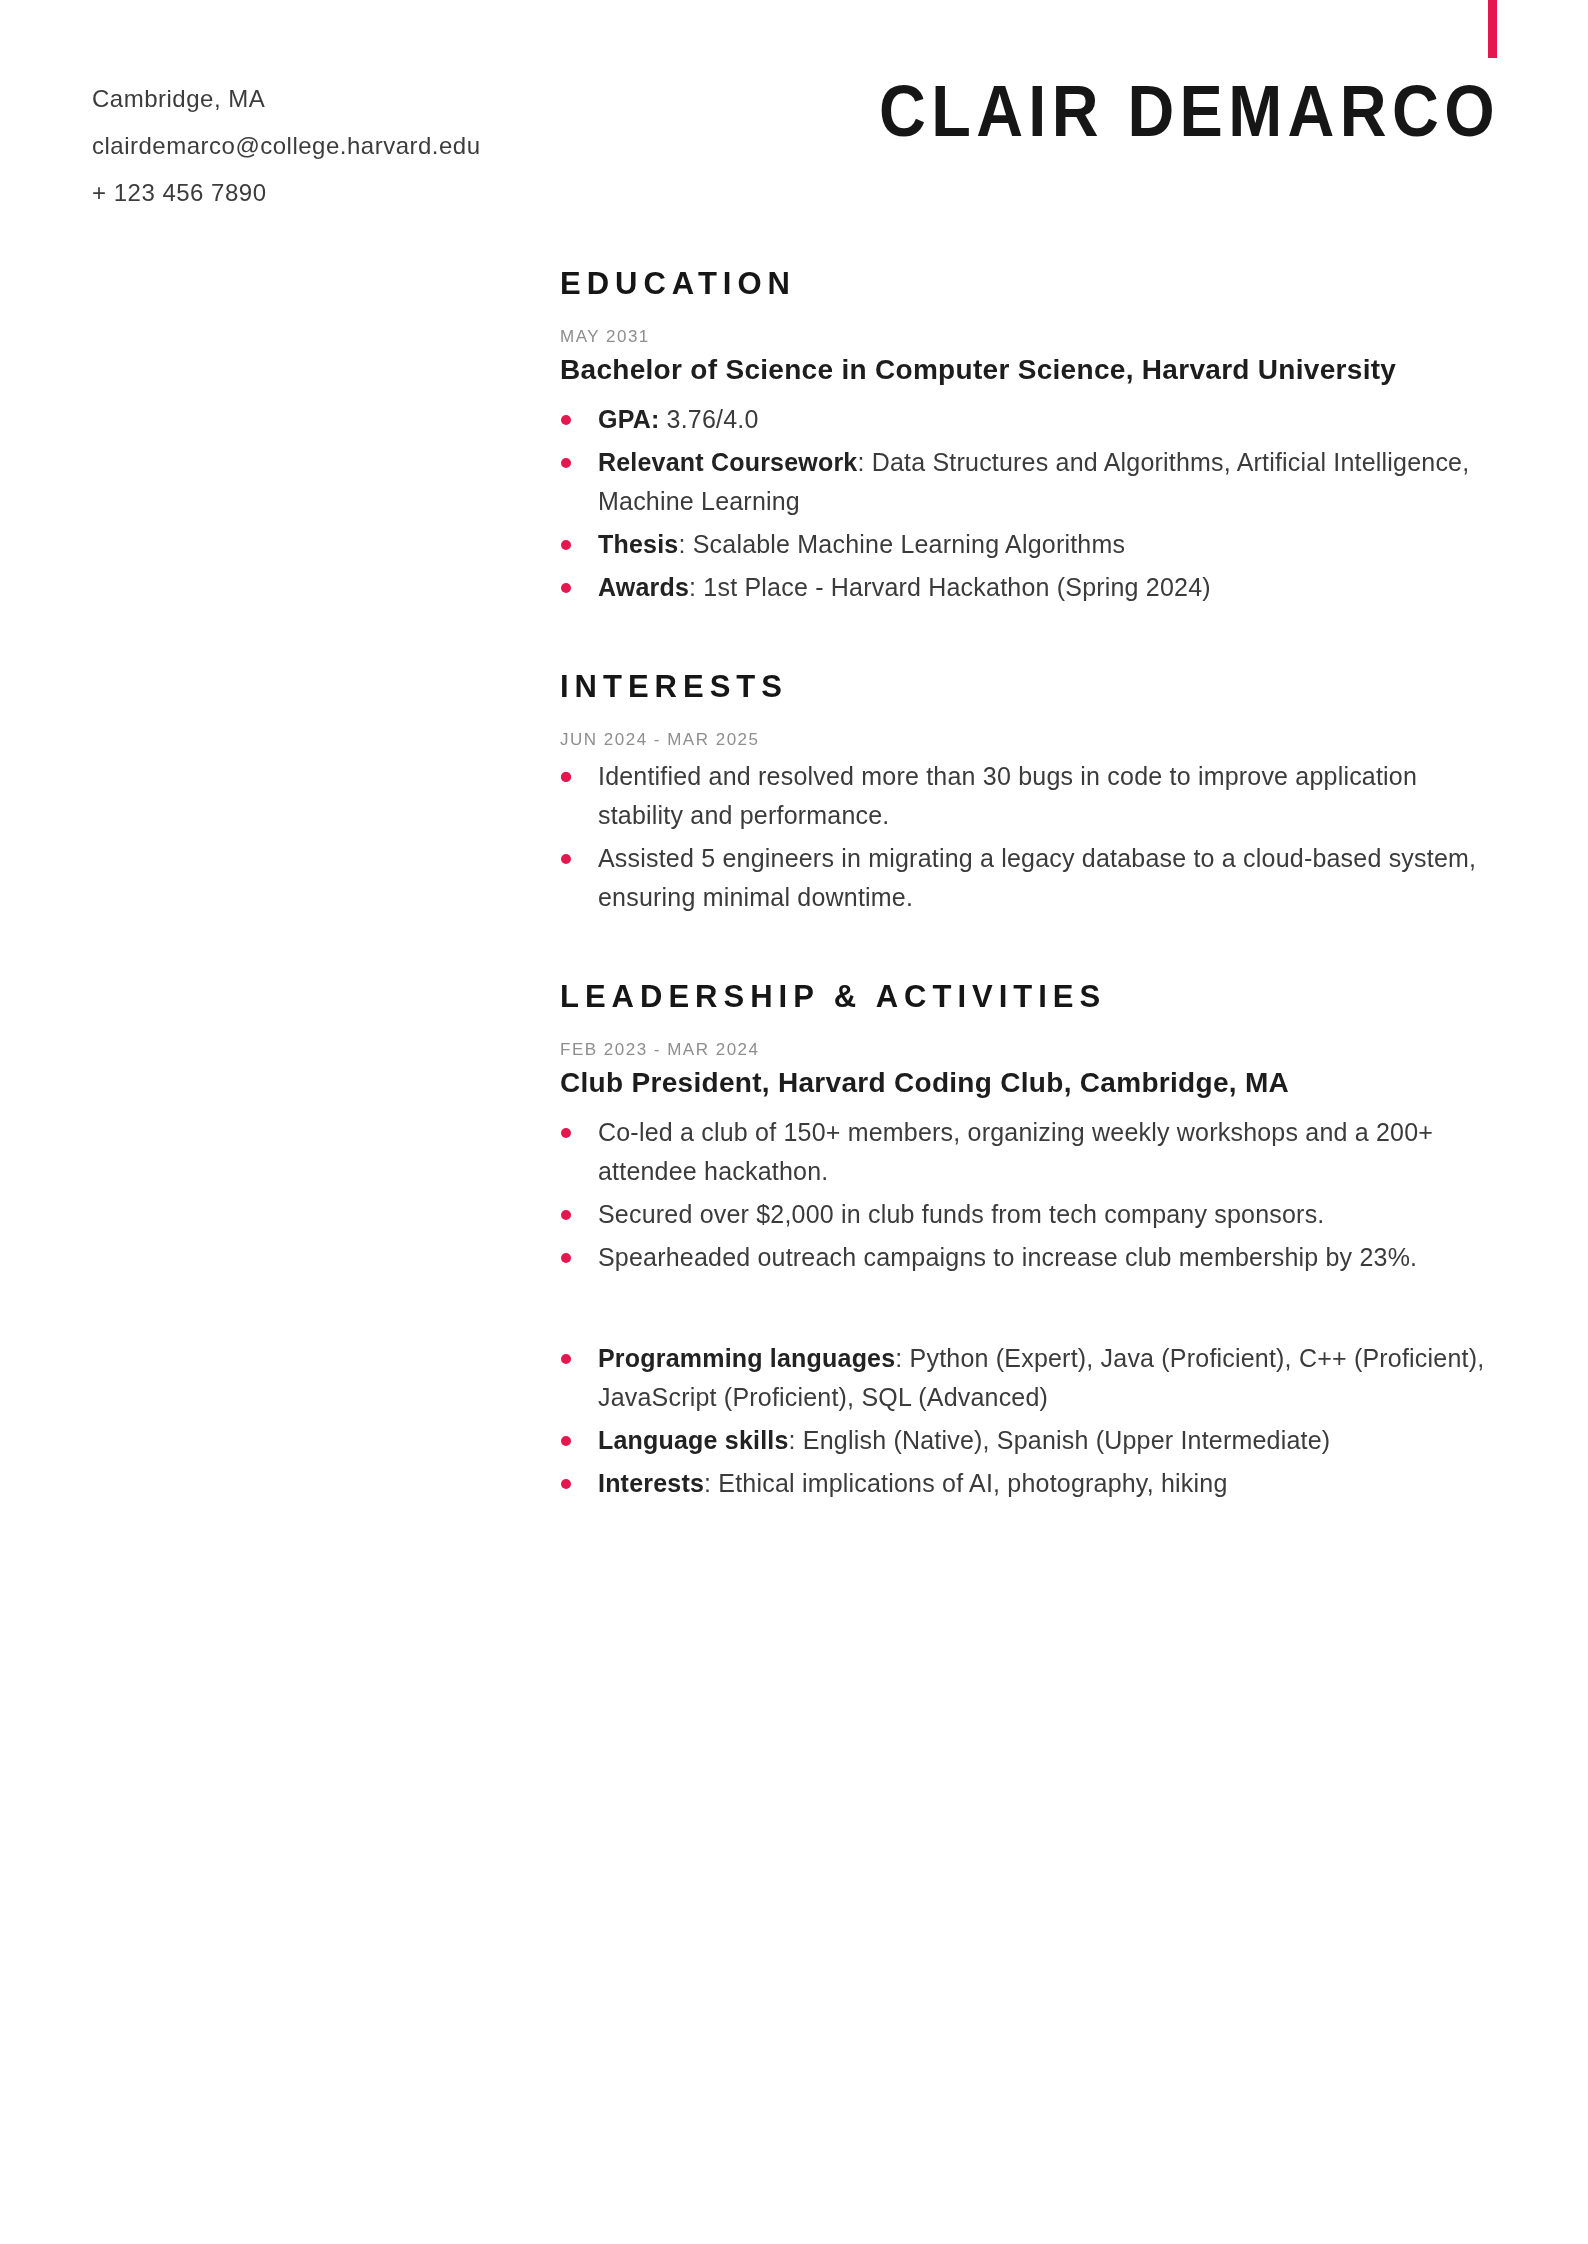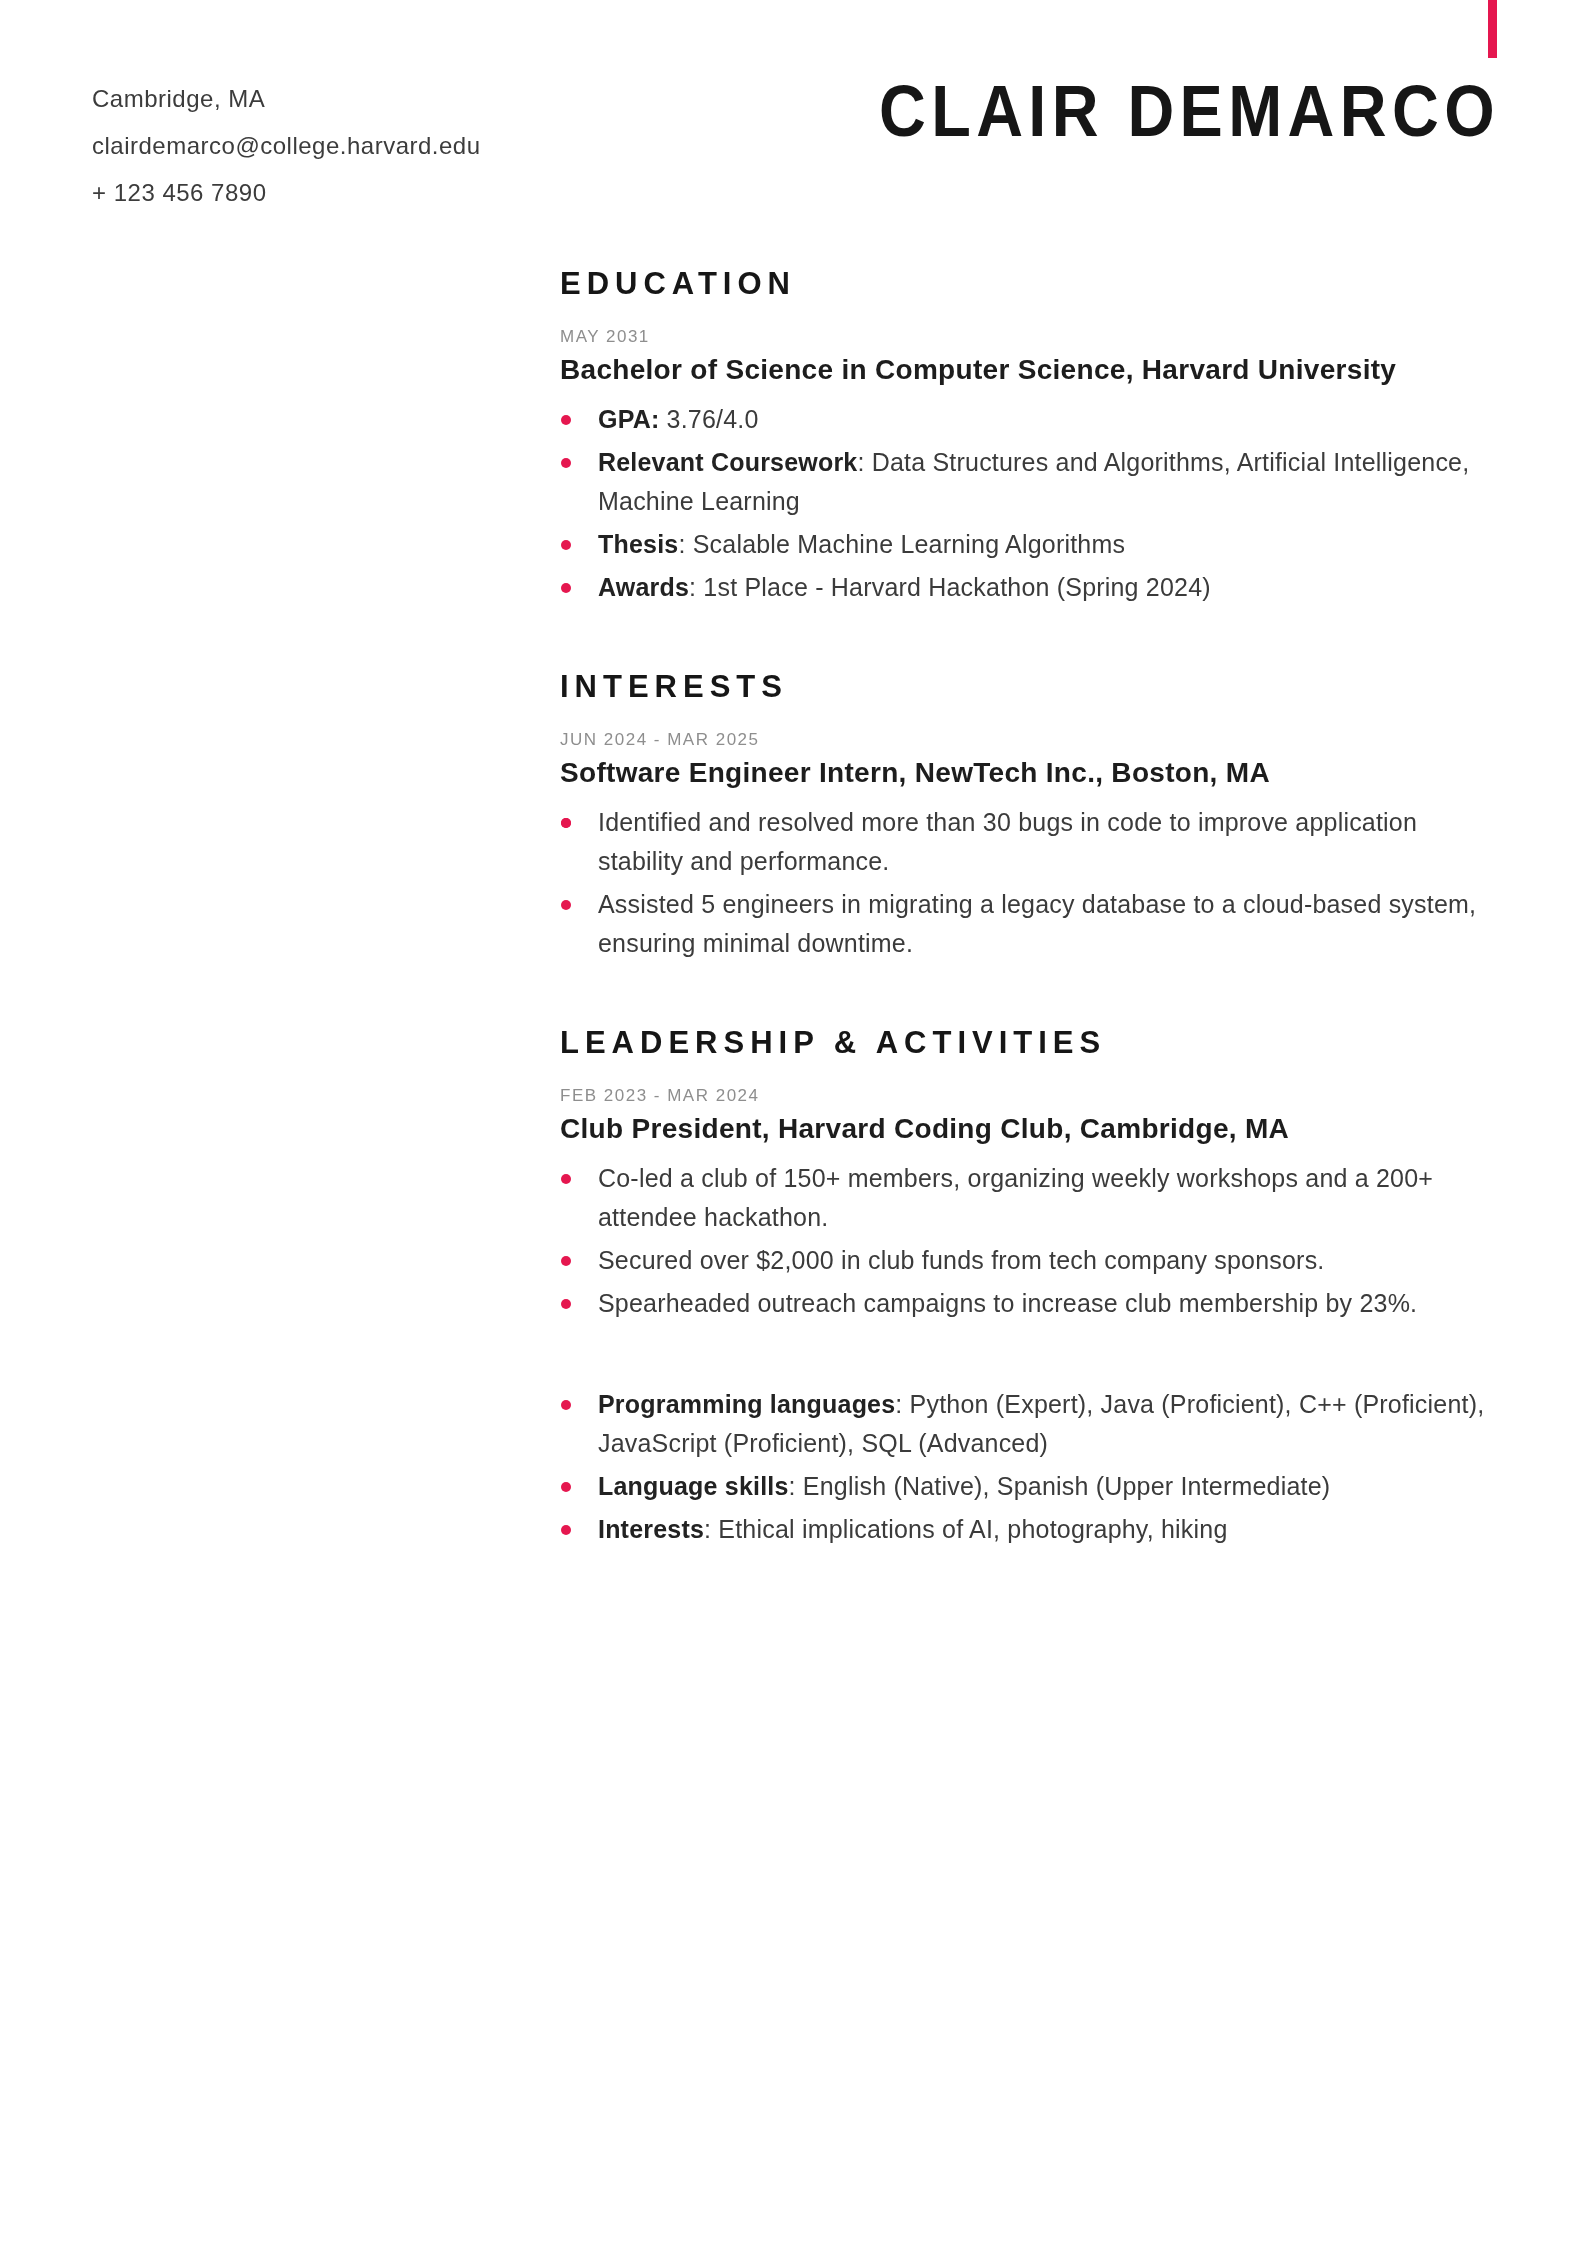--- a/index.html
+++ b/index.html
@@ -144,21 +144,20 @@
           <li><span class="dot"></span><span class="blabel">Thesis</span><span class="btext">: Scalable Machine Learning Algorithms</span></li>
           <li><span class="dot"></span><span class="blabel">Awards</span><span class="btext">: 1st Place - Harvard Hackathon (Spring 2024)</span></li>
         </ul>
       </div>
     </section>
 
     <section class="rsection">
       <h2>INTERESTS</h2>
       <div>
         <p class="date">JUN 2024 - MAR 2025</p>
-        <h3 class="etitle">Software Engineer Intern, NewTech Inc., Boston, MA</h3>
         <ul class="bullets">
           <li><span class="dot"></span><span class="blabel"></span></li>
           <li><span class="dot"></span><span class="blabel"></span><span class="btext">Identified and resolved more than 30 bugs in code to improve application stability and performance.</span></li>
           <li><span class="dot"></span><span class="blabel"></span><span class="btext">Assisted 5 engineers in migrating a legacy database to a cloud-based system, ensuring minimal downtime.</span></li>
         </ul>
       </div>
     </section>
 
     <section class="rsection">
       <h2>LEADERSHIP &amp; ACTIVITIES</h2>

